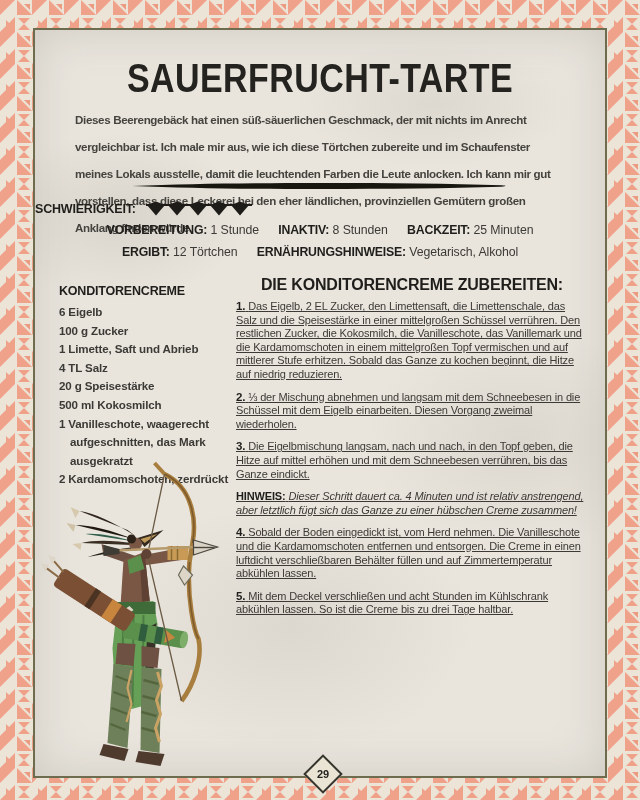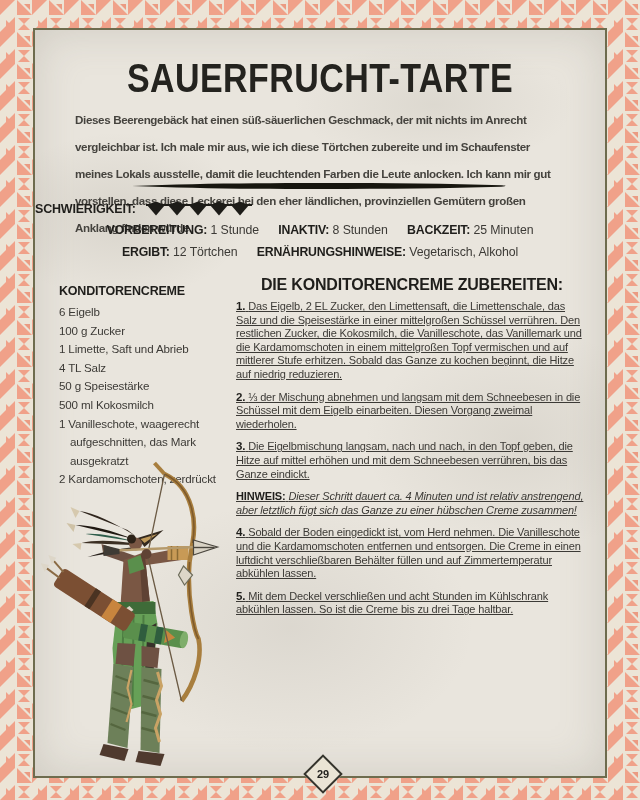--- a/index.html
+++ b/index.html
@@ -39,21 +39,21 @@
   .meta-row{
     position:absolute;left:0;width:100%;text-align:center;
     font-size:12.3px;color:#3c3a36;letter-spacing:-.1px;
   }
   .meta-row .pair{margin:0 8px;white-space:nowrap;}
   .meta-row .lbl{font-weight:bold;color:#1f1e1b;letter-spacing:-.2px;}
   .meta-1{top:193px;}
   .meta-2{top:215px;}
   .ingredients{position:absolute;left:24px;top:246px;width:176px;}
   .ingredients h3{margin:8px 0 5px 0;font-size:12.5px;color:#1f1e1b;letter-spacing:-.2px;}
-  .ingredients ul{list-style:none;margin:0;padding:0;}
+  .ingredients ul{list-style:none;margin:0;padding:0;font-weight:bold;}
   .ingredients li{
     font-size:11.6px;line-height:18.6px;color:#3c3a36;
     padding-left:11px;text-indent:-11px;letter-spacing:-.15px;
   }
   .instructions{position:absolute;left:201px;top:246px;width:352px;}
   .instructions h3{margin:0 0 6px 0;font-size:16px;color:#1f1e1b;letter-spacing:-.2px;text-align:center;}
   .instructions p{
     margin:0 0 9px 0;font-size:11px;line-height:13.6px;
     color:#3c3a36;letter-spacing:-.15px;text-decoration:underline;
   }
@@ -121,21 +121,21 @@
     <span class="pair"><span class="lbl">ERNÄHRUNGSHINWEISE:</span> <span>Vegetarisch, Alkohol</span></span>
   </div>
 
   <div class="ingredients">
     <h3>KONDITORENCREME</h3>
     <ul>
       <li>6 Eigelb</li>
       <li>100 g Zucker</li>
       <li>1 Limette, Saft und Abrieb</li>
       <li>4 TL Salz</li>
-      <li>50 g Speisestärke</li>
+      <li>20 g Speisestärke</li>
       <li>500 ml Kokosmilch</li>
       <li>1 Vanilleschote, waagerecht aufgeschnitten, das Mark ausgekratzt</li>
       <li>2 Kardamomschoten, zerdrückt</li>
     </ul>
   </div>
 
   <div class="instructions">
     <h3>DIE KONDITORENCREME ZUBEREITEN:</h3>
     <p><span class="num">1.</span> <span>Das Eigelb, 2 EL Zucker, den Limettensaft, die Limettenschale, das Salz und die Speisestärke in einer mittelgroßen Schüssel verrühren. Den restlichen Zucker, die Kokosmilch, die Vanilleschote, das Vanillemark und die Kardamomschoten in einem mittelgroßen Topf vermischen und auf mittlerer Stufe erhitzen. Sobald das Ganze zu kochen beginnt, die Hitze auf niedrig reduzieren.</span></p>
     <p><span class="num">2.</span> <span>⅓ der Mischung abnehmen und langsam mit dem Schneebesen in die Schüssel mit dem Eigelb einarbeiten. Diesen Vorgang zweimal wiederholen.</span></p>

